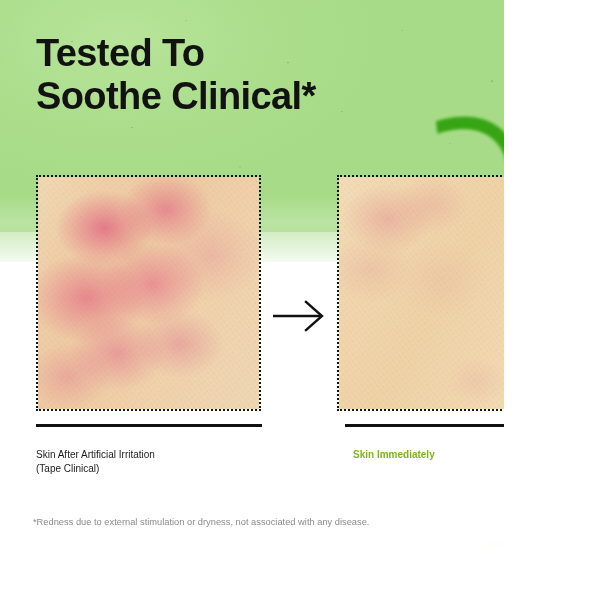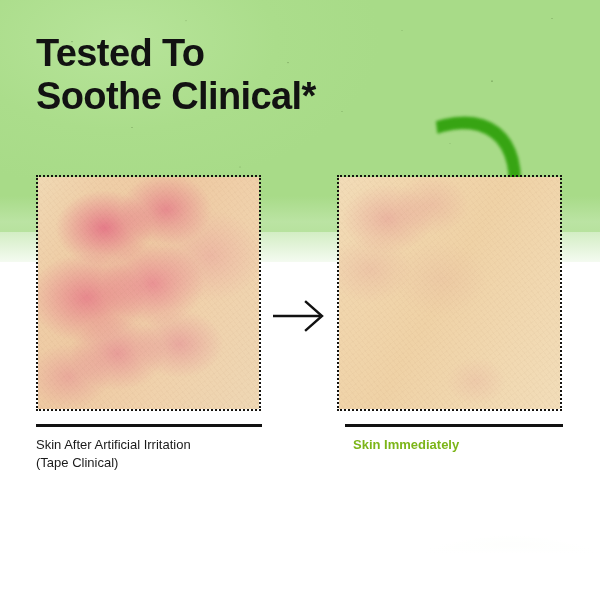--- a/index.html
+++ b/index.html
@@ -1,19 +1,19 @@
 <!DOCTYPE html>
 <html><head>
 <meta charset="utf-8">
 <style>
   html,body{margin:0;padding:0;background:#fff;}
   body{font-family:"Liberation Sans", sans-serif;}
 
   #ad{
-    position:relative;width:600px;height:600px;overflow:hidden;background:#ffffff;
+    position:relative;width:504px;height:600px;overflow:hidden;background:#ffffff;
   }
 
   
   .bg-green-top{
     position:absolute;left:0;top:0;width:600px;height:232px;
     background:
       radial-gradient(ellipse 260px 150px at 120px 40px, #b7e49a 0%, #abdd8b 60%, #a8db88 100%),
       linear-gradient(180deg,#acdd8d 0%,#a9db89 55%,#a5d983 100%);
   }
   .bg-green-top:after{
@@ -130,21 +130,21 @@
 
   
   .arrow{position:absolute;left:272px;top:299px;z-index:6;}
 
   
   .rule{position:absolute;height:3px;background:#111;z-index:6;}
   .rule-left{left:36px;top:424px;width:226px;}
   .rule-right{left:345px;top:424px;width:218px;}
 
   .caption{
-    position:absolute;z-index:6;font-size:13px;line-height:1.42;
+    position:absolute;z-index:6;font-size:10px;line-height:1.42;margin-top:12px;
   }
   .caption-left{left:36px;top:436px;color:#1a1a1a;}
   .caption-right{left:353px;top:436px;color:#7cb518;font-weight:bold;}
   .caption div{white-space:nowrap;}
 
   
   .footnote{
     position:absolute;left:33px;top:515px;width:540px;z-index:7;
     font-size:9.3px;line-height:1.62;color:#8a8a8a;
   }
@@ -192,15 +192,16 @@
 
   <div class="caption caption-left">
     <div>Skin After Artificial Irritation</div>
     <div>(Tape Clinical)</div>
   </div>
   <div class="caption caption-right">
     <div>Skin Immediately</div>
   </div>
 
   <div class="footnote">
+    <div>*Redness due to external stimulation or dryness, not associated with any disease.</div>
   </div>
 
 </div>
 
 </body></html>

